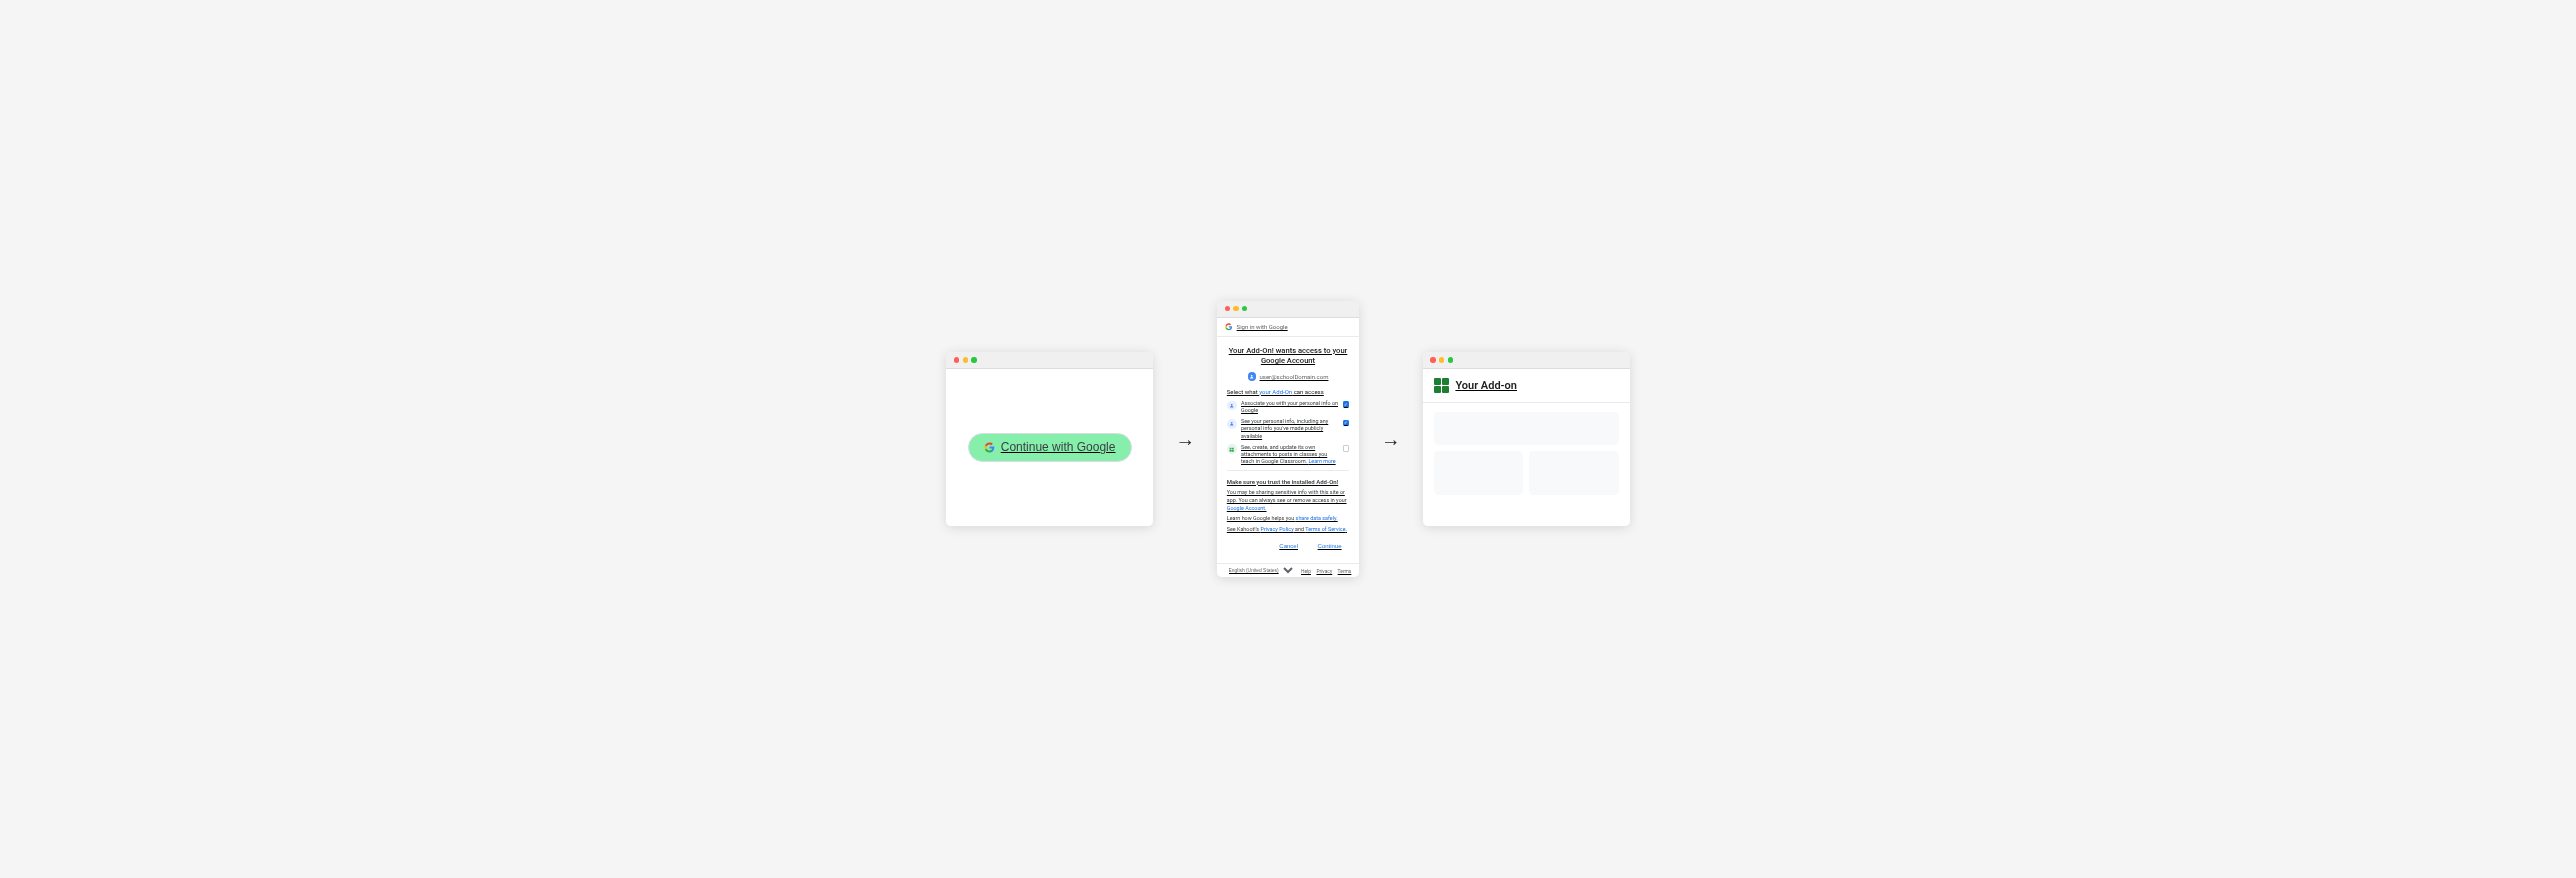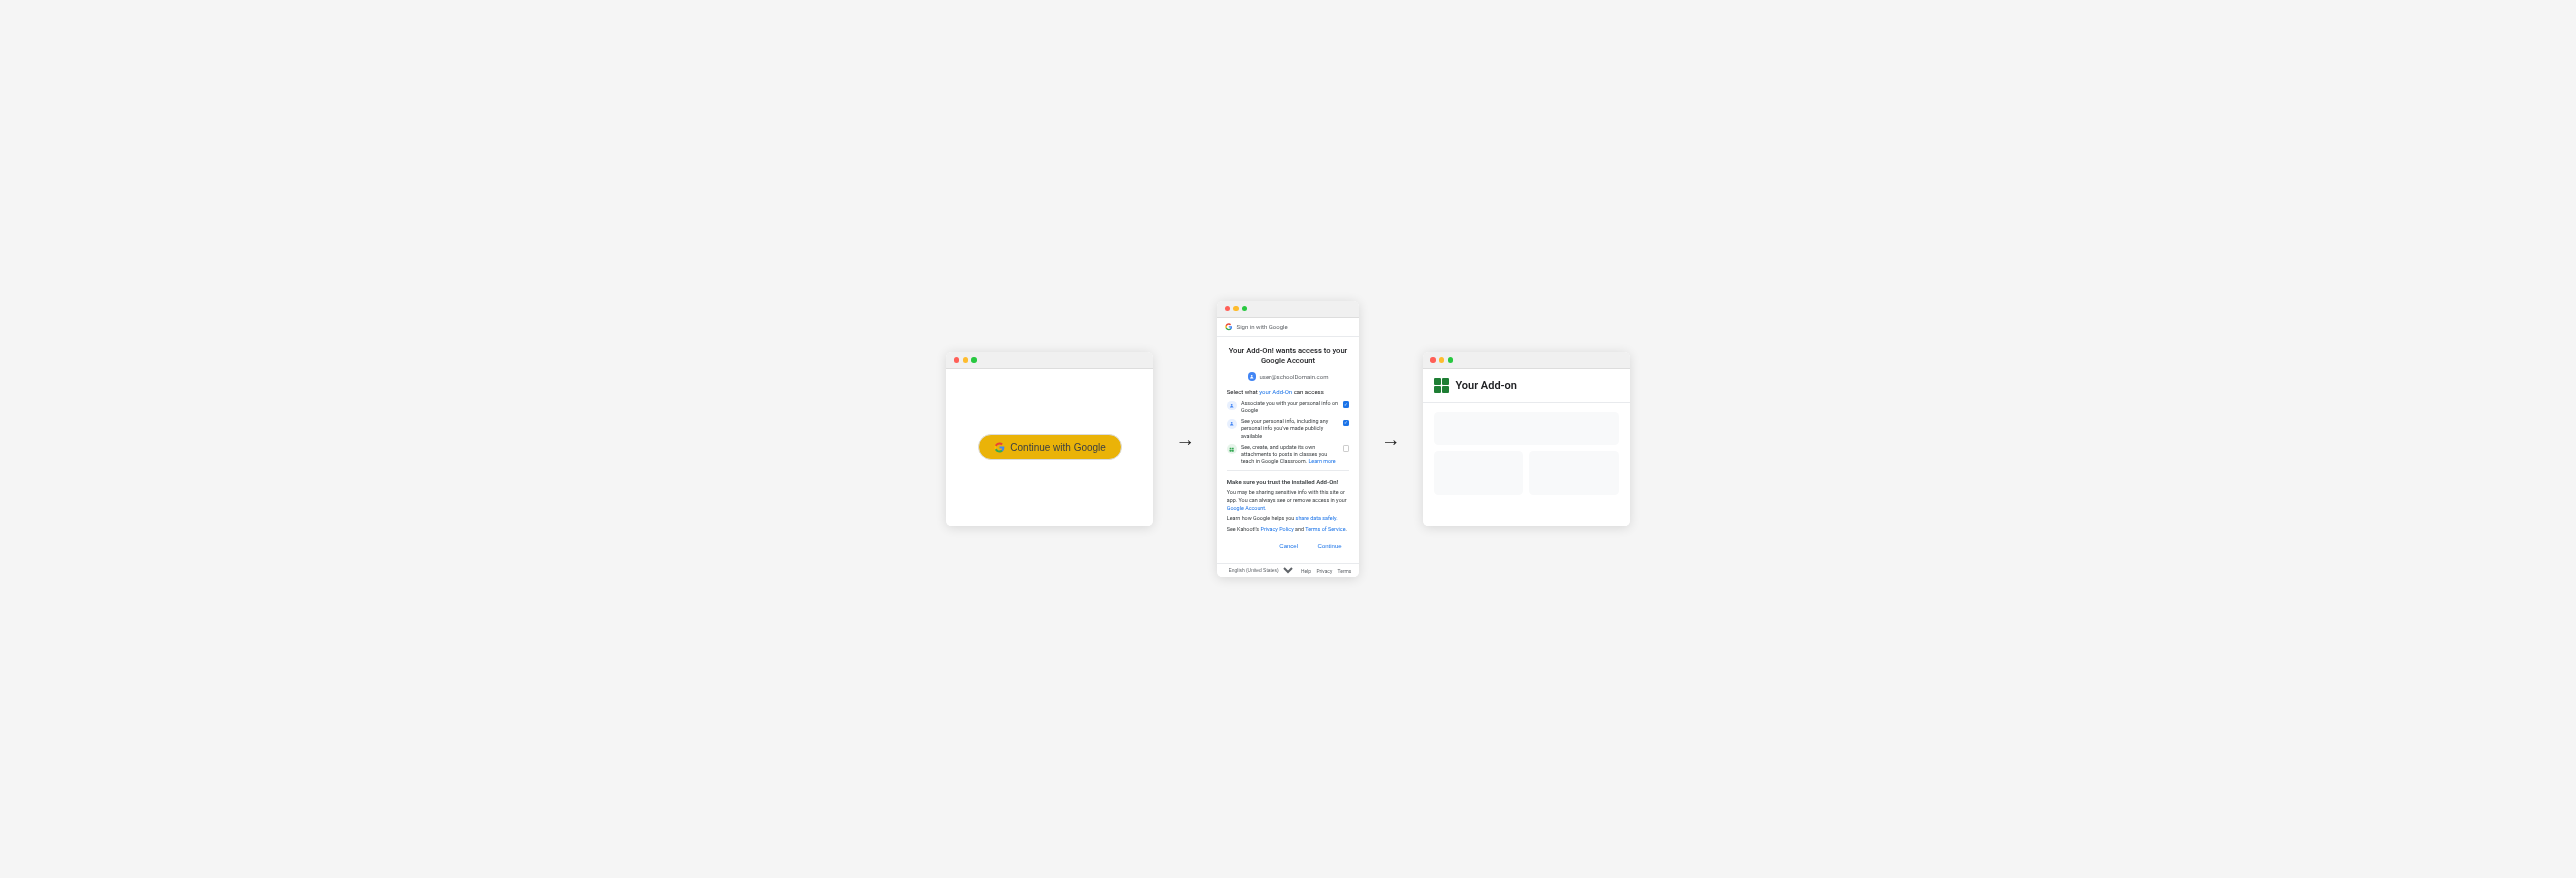--- a/index.html
+++ b/index.html
@@ -21,20 +21,21 @@
       width: 100%;
       max-width: 763px;
     }
 
     
     .browser-window {
       background: #fff;
       border-radius: 5.4px;
       box-shadow: 0 1.1px 11px rgba(0,0,0,0.12);
       overflow: hidden;
+      text-decoration: underline;
     }
 
     .browser-titlebar {
       background: #f0f0f0;
       padding: 5.4px 7.6px;
       display: flex;
       align-items: center;
       gap: 3.3px;
       border-bottom: 0.5px solid #ddd;
     }
@@ -60,23 +61,23 @@
       background: #fff;
     }
 
     .google-btn {
       display: flex;
       align-items: center;
       gap: 5.4px;
       border: 0.8px solid #dadce0;
       border-radius: 54px;
       padding: 6.5px 15.3px;
-      background: #eab308;
+      background: #86efac;
       cursor: pointer;
-      font-size: 10px;
+      font-size: 12px;
       color: #3c4043;
       font-weight: 500;
       white-space: nowrap;
     }
 
     .google-logo {
       width: 11px;
       height: 11px;
       flex-shrink: 0;
     }

